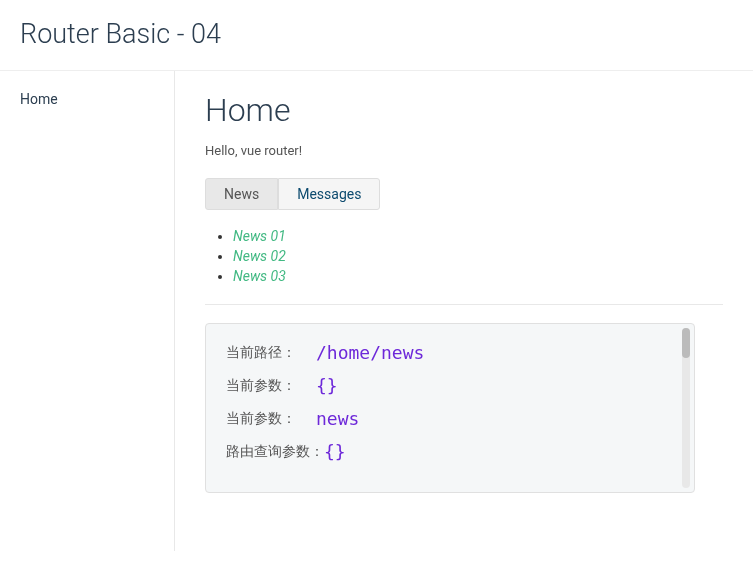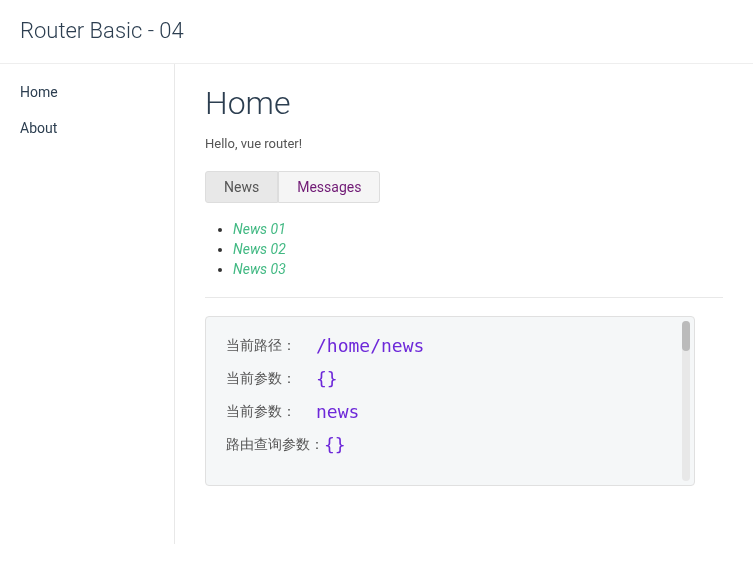--- a/index.html
+++ b/index.html
@@ -3,21 +3,21 @@
   <meta charset="utf-8">
   <style>
     * { box-sizing: border-box; margin: 0; padding: 0; }
     body {
       font-family: -apple-system, BlinkMacSystemFont, "Segoe UI", Roboto, sans-serif;
       font-size: 14px;
       color: #333;
       background: #fff;
     }
     .page-title {
-      font-size: 22px;
+      font-size: 27px;
       font-weight: 300;
       color: #2c3e50;
       padding: 18px 16px 20px 20px;
       border-bottom: 1px solid #eee;
     }
     .layout {
       display: flex;
       flex-direction: row;
       min-height: 480px;
     }
@@ -64,21 +64,21 @@
       font-size: 14px;
       text-decoration: none;
     }
     .tab-btn:first-child {
       border-radius: 3px 0 0 3px;
       background: #e8e8e8;
       color: #555;
     }
     .tab-btn:last-child {
       border-radius: 0 3px 3px 0;
-      color: #701a75;
+      color: #0c4a6e;
       text-align: center;
     }
     .news-list {
       list-style: disc;
       padding-left: 28px;
       margin-bottom: 20px;
     }
     .news-list li {
       margin-bottom: 4px;
       font-style: italic;
@@ -139,21 +139,20 @@
     }
   </style>
 </head>
 <body>
 
 <div class="page-title">Router Basic - 04</div>
 
 <div class="layout">
   <nav class="sidebar">
     <a class="sidebar-item">Home</a>
-    <a class="sidebar-item">About</a>
   </nav>
 
   <div class="main-content">
     <h1 class="home-title">Home</h1>
     <p class="greeting">Hello, vue router!</p>
 
     <div class="tabs">
       <a class="tab-btn">News</a>
       <a class="tab-btn">Messages</a>
     </div>

